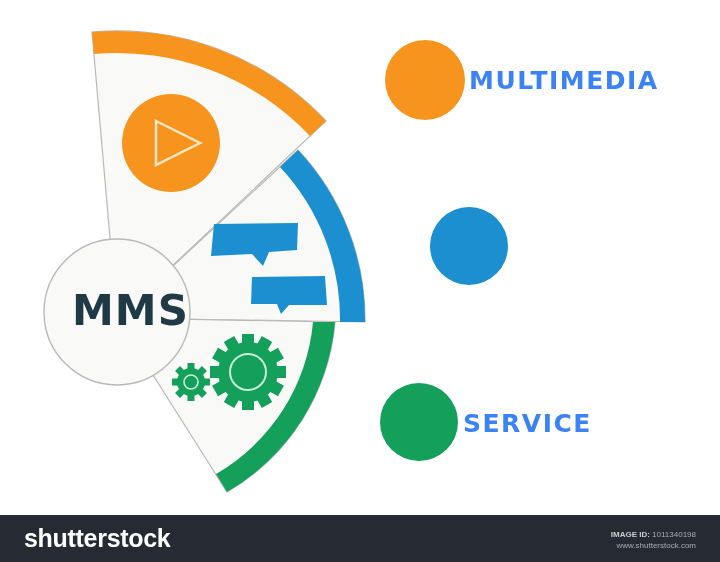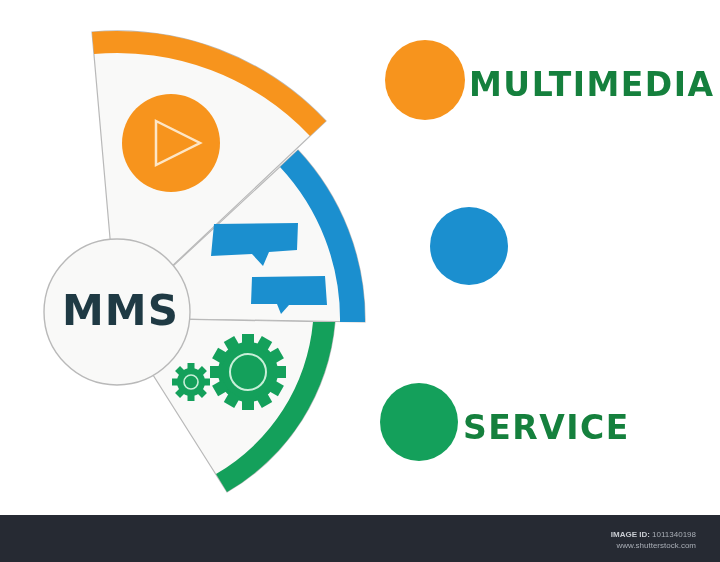--- a/index.html
+++ b/index.html
@@ -1,25 +1,25 @@
 <!DOCTYPE html>
 <html><head>
 <meta charset="utf-8">
 <style>
   html, body { margin: 0; padding: 0; }
   body { width: 720px; height: 562px; background: #ffffff; position: relative; overflow: hidden; font-family: "DejaVu Sans", "Liberation Sans", sans-serif; }
   .canvas { position: absolute; left: 0; top: 0; width: 720px; height: 515px; background: #ffffff; }
   svg.diagram { position: absolute; left: 0; top: 0; }
   .label {
     position: absolute; font-family: "DejaVu Sans", sans-serif; font-weight: bold;
-    color: #15803d; font-size: 33px; letter-spacing: 1.5px; line-height: 1;
+    color: #3b82f6; font-size: 25px; letter-spacing: 1.5px; line-height: 1;
   }
   .dot { position: absolute; border-radius: 50%; }
   .mms-text {
-    position: absolute; left: 45px; top: 286px; width: 151px; text-align: center;
+    position: absolute; left: 55px; top: 286px; width: 151px; text-align: center;
     font-family: "DejaVu Sans", sans-serif; font-weight: bold; font-size: 42px; color: #1f3a44; letter-spacing: 1px;
   }
   .footer {
     position: absolute; left: 0; top: 515px; width: 720px; height: 47px; background: #262a33;
   }
   .footer .brand {
     position: absolute; left: 24px; top: 9px; color: #ffffff; font-family: "Liberation Sans", sans-serif;
     font-size: 25px; font-weight: bold; letter-spacing: -0.3px;
   }
   .footer .meta { position: absolute; right: 24px; top: 14px; text-align: right; color: #a8adb5; font-family: "Liberation Sans", sans-serif; font-size: 8px; line-height: 11px; }
@@ -97,17 +97,18 @@
   <div class="dot" style="left:385px; top:40px; width:80px; height:80px; background:#f7941d;"></div>
   <div class="label" style="left:469px; top:68px;">MULTIMEDIA</div>
 
   <div class="dot" style="left:430px; top:207px; width:78px; height:78px; background:#1b8fcf;"></div>
 
   <div class="dot" style="left:380px; top:383px; width:78px; height:78px; background:#14a05b;"></div>
   <div class="label" style="left:463px; top:411px;">SERVICE</div>
 </div>
 
 <div class="footer">
+  <div class="brand">shutterstock</div>
   <div class="meta">
     <div><b>IMAGE ID:</b> <span>1011340198</span></div>
     <div>www.shutterstock.com</div>
   </div>
 </div>
 
 </body></html>

